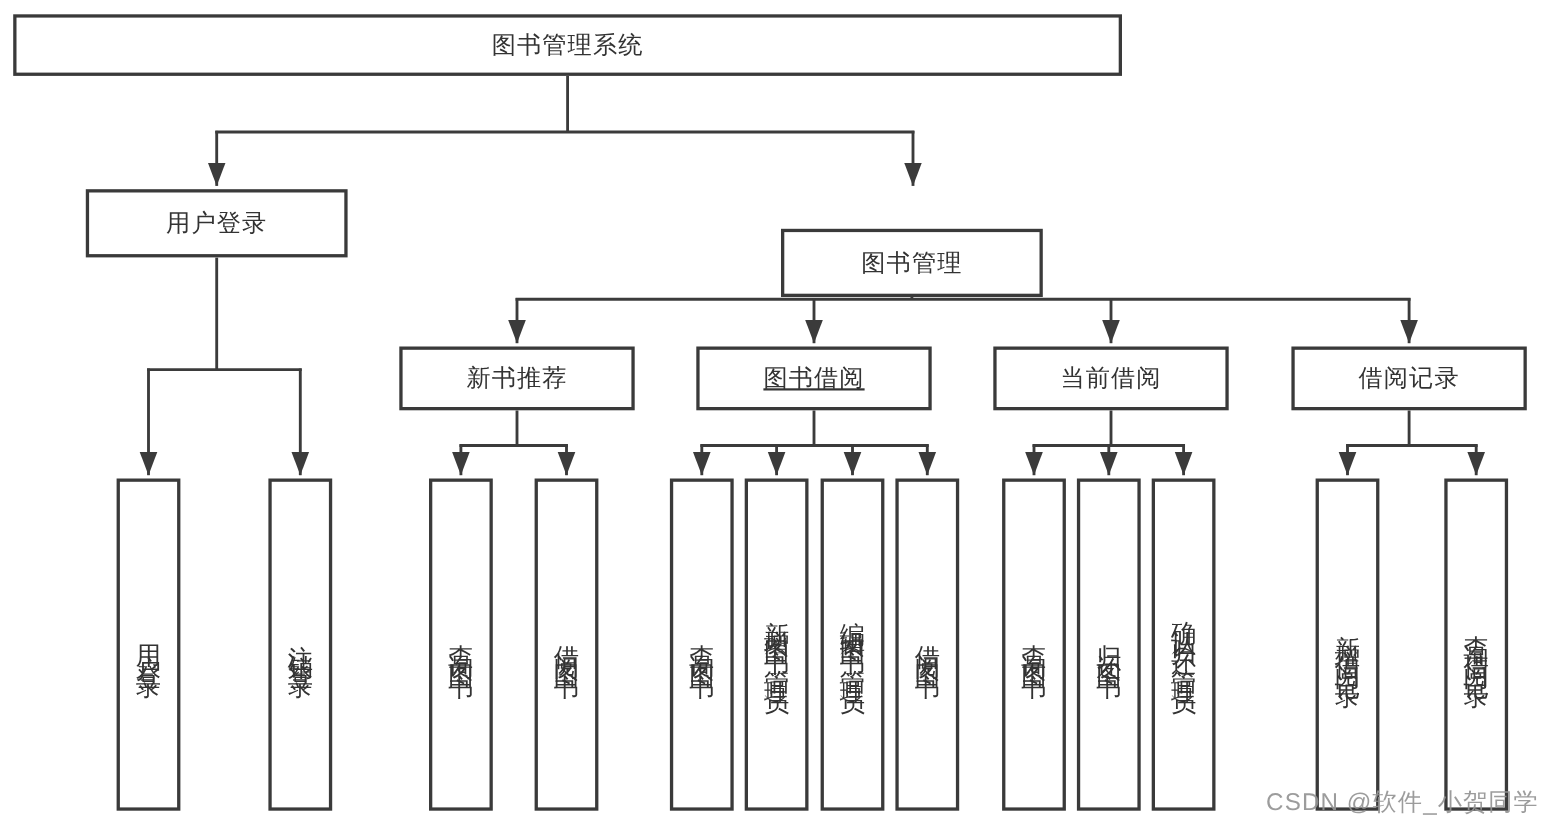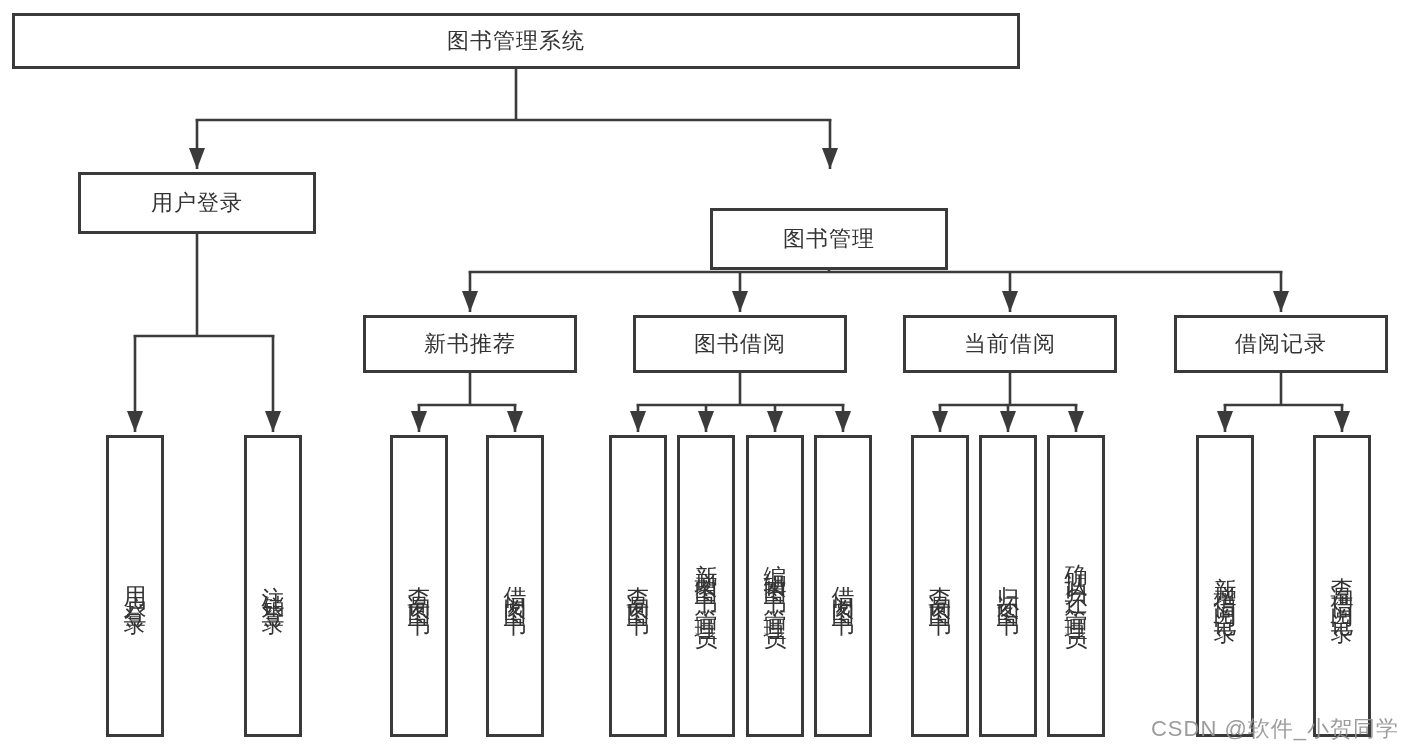--- a/index.html
+++ b/index.html
@@ -34,21 +34,21 @@
     font-size:23px;
     letter-spacing:9px;
     line-height:1;
     white-space:nowrap;
   }
   
   .root{left:12px;top:13px;width:1008px;height:56px;}
   .l2a{left:78px;top:172px;width:238px;height:62px;}
   .l2b{left:710px;top:172px;width:238px;height:62px;margin-top:36px;}
   .l3{top:315px;width:214px;height:58px;}
-  .l3a{left:363px;} .l3b{left:633px;} .l3c{left:903px;} .l3d{left:1174px;}
+  .l3a{left:363px;} .l3b{left:633px;text-decoration:underline;} .l3c{left:903px;} .l3d{left:1174px;}
   .g1a{left:106px;} .g1b{left:244px;}
   .g2a{left:390px;} .g2b{left:486px;}
   .g3a{left:609px;} .g3b{left:677px;} .g3c{left:746px;} .g3d{left:814px;}
   .g4a{left:911px;} .g4b{left:979px;} .g4c{left:1047px;}
   .g5a{left:1196px;} .g5b{left:1313px;}
   .watermark{
     position:absolute;
     right:6px;bottom:3px;
     z-index:3;
     font-size:22px;

